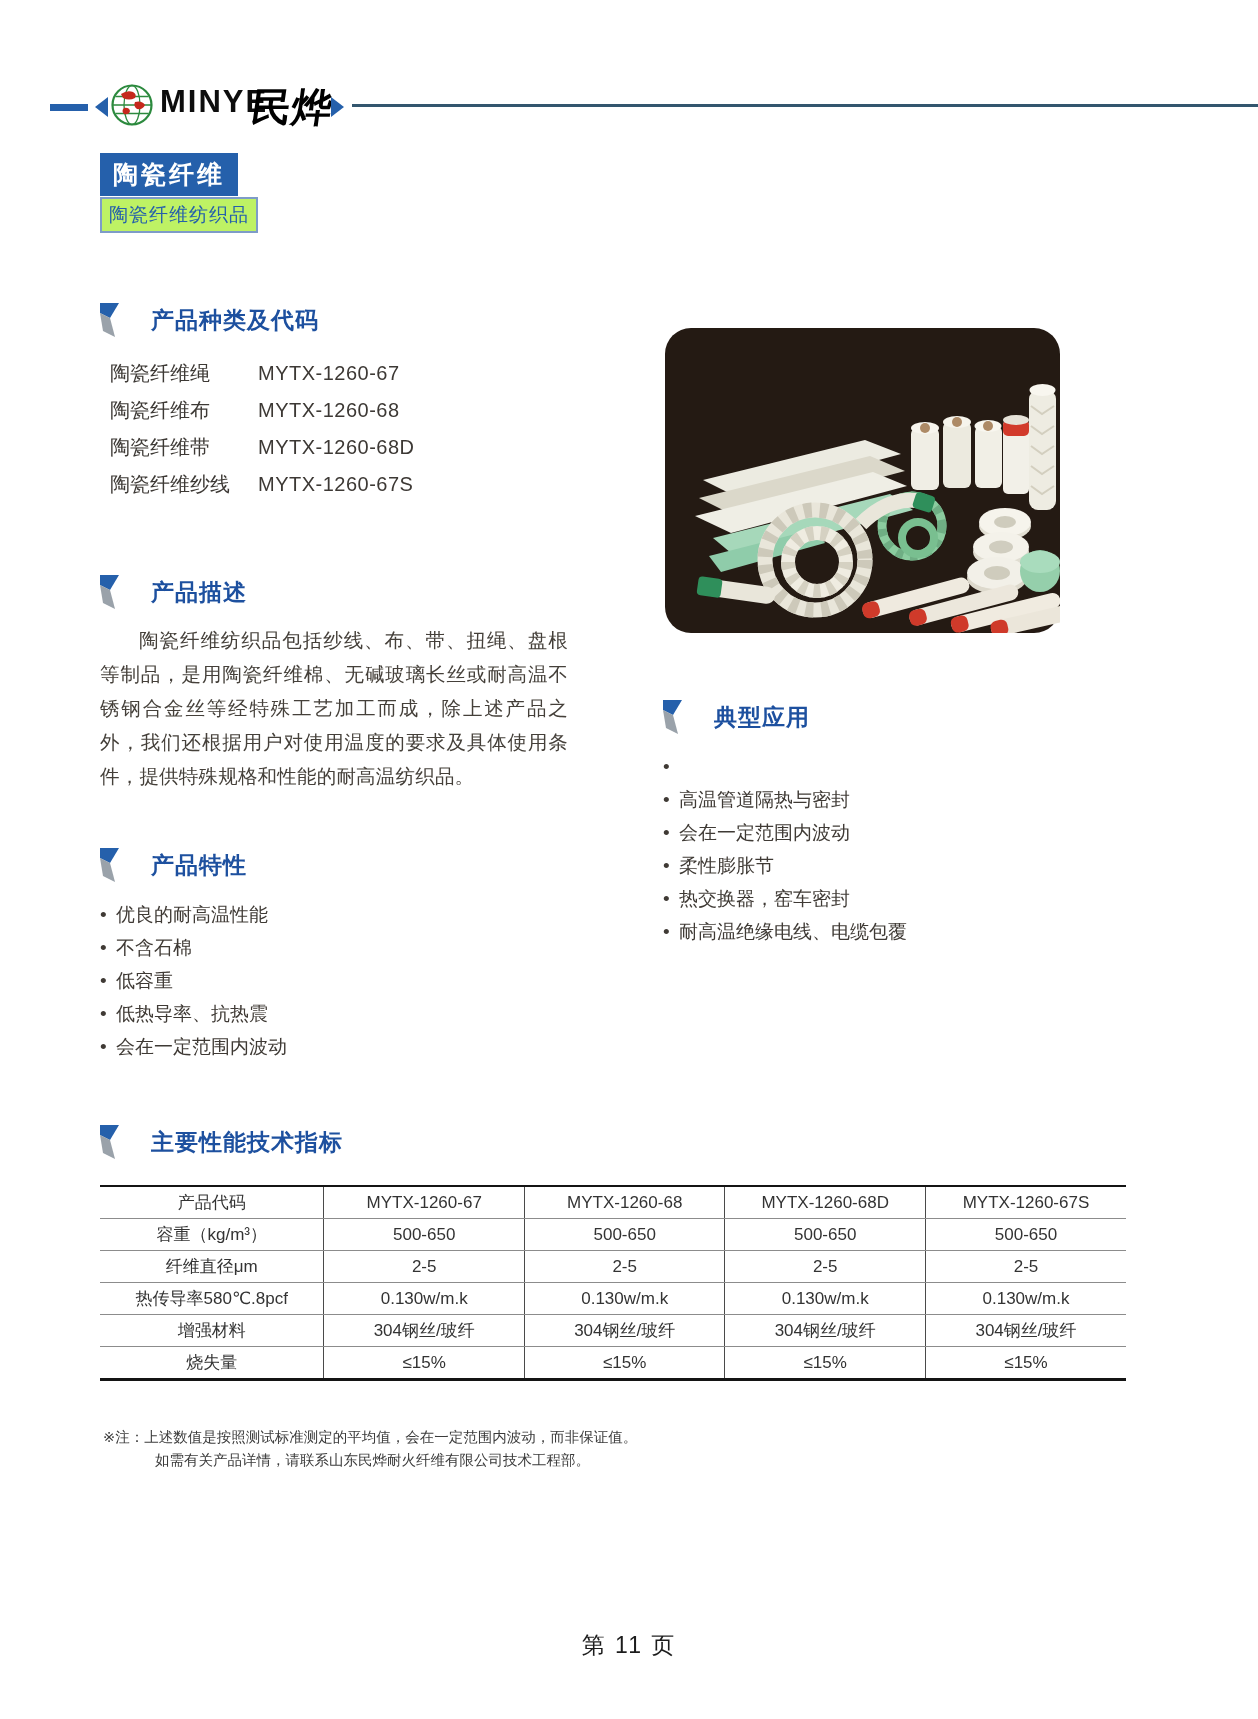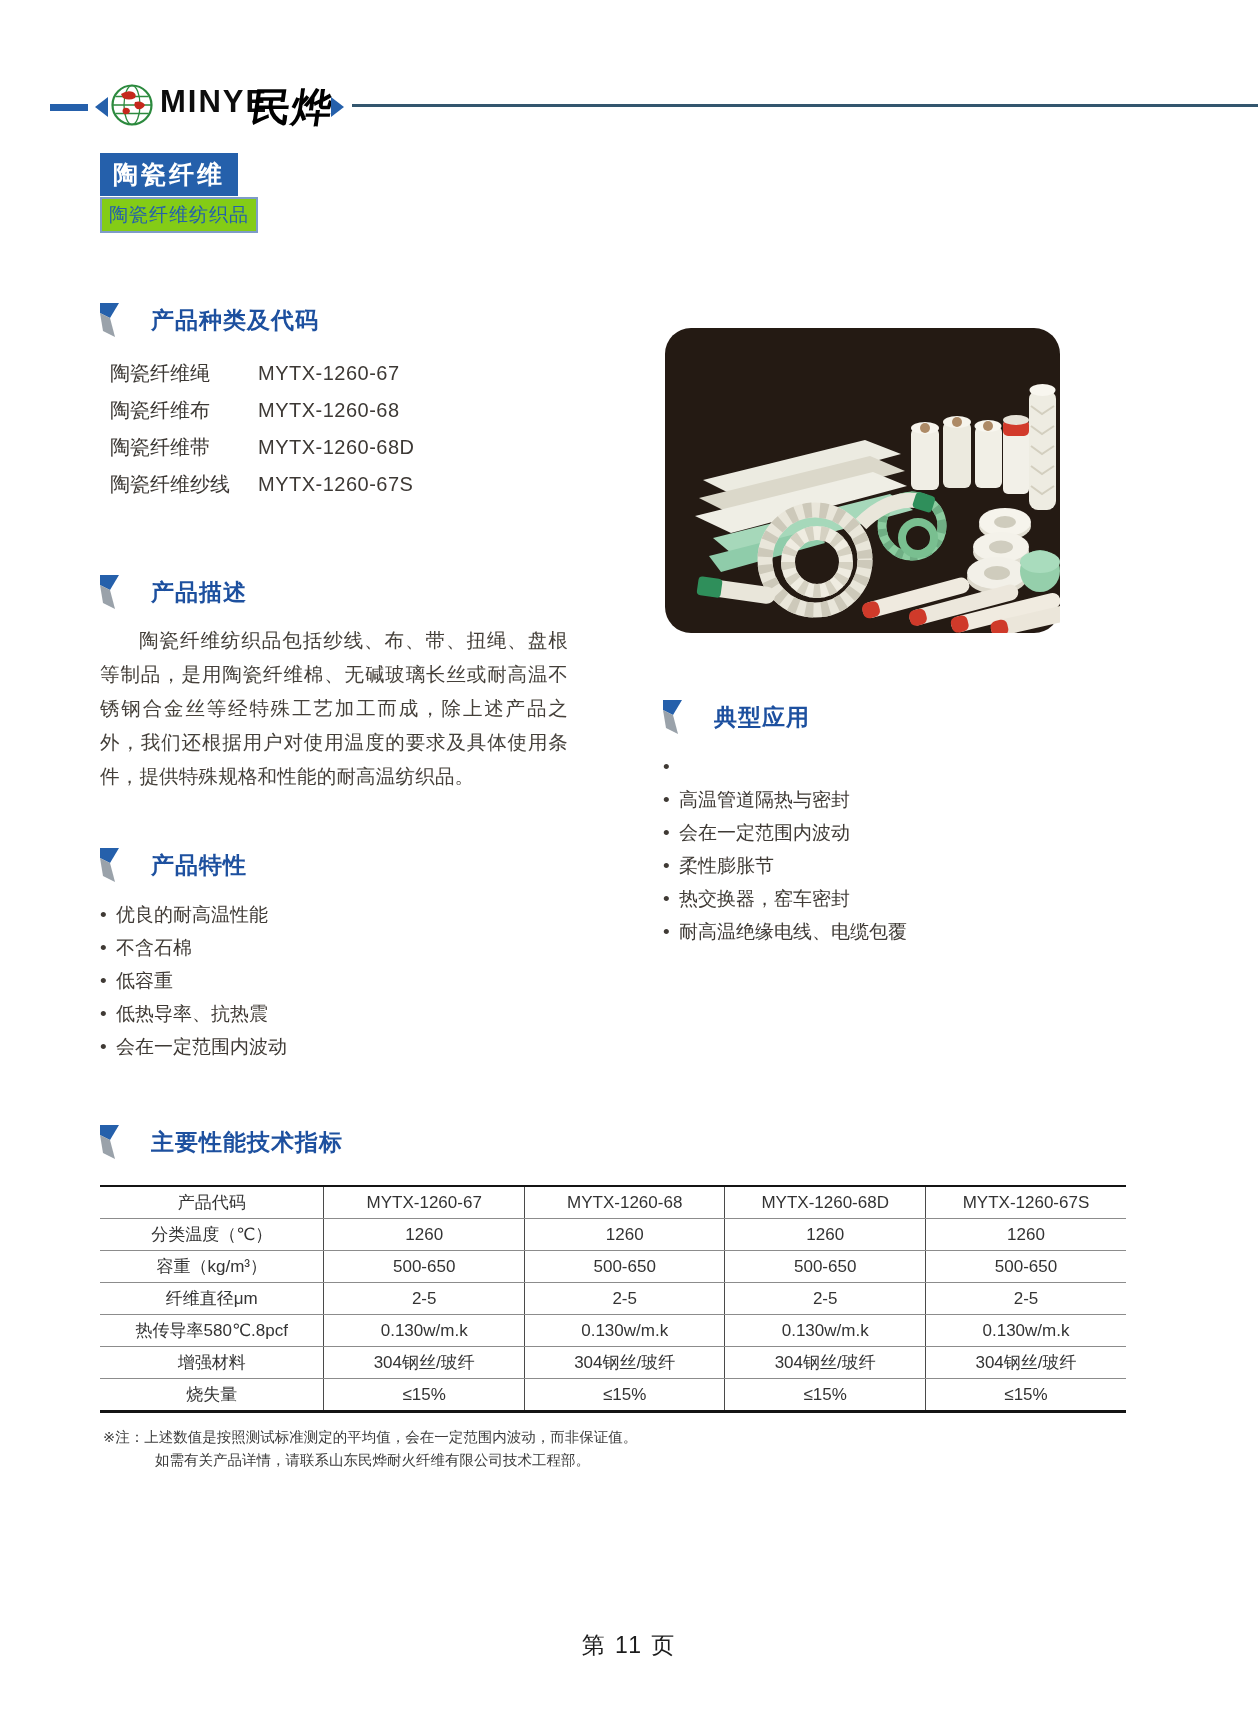--- a/index.html
+++ b/index.html
@@ -16,21 +16,21 @@
   .globe{position:absolute;left:111px;top:84px;width:42px;height:42px;}
   .brand-en{position:absolute;left:160px;top:84px;font-size:31px;font-weight:900;
       letter-spacing:2px;color:#0d0d0d;white-space:nowrap;}
   .brand-zh{position:absolute;left:252px;top:80px;font-size:40px;font-weight:bold;
       font-family:"DejaVu Serif","Liberation Serif",serif;transform:skewX(-8deg);color:#000;white-space:nowrap;}
 
   
   .main-title{position:absolute;left:100px;top:153px;background:#2560ab;color:#fff;
       font-size:25px;font-weight:bold;letter-spacing:3px;padding:5px 13px;}
   .sub-title{position:absolute;left:100px;top:197px;border:2px solid #7e9cc8;color:#2560ab;
-      font-size:19px;letter-spacing:1px;padding:3px 7px;background:#84cc16;}
+      font-size:19px;letter-spacing:1px;padding:3px 7px;background:#bef264;}
 
   
   .sec-head{display:flex;align-items:center;gap:32px;}
   .sec-head .ribbon{width:19px;height:34px;flex:0 0 auto;}
   .sec-title{color:#1d509f;font-size:23px;font-weight:bold;letter-spacing:1px;white-space:nowrap;}
 
   
   #sec-types{position:absolute;left:100px;top:303px;width:480px;}
   .types-list{margin-top:18px;padding-left:10px;}
   .type-row{display:flex;line-height:37px;font-size:20px;color:#3d3935;}
@@ -287,27 +287,20 @@
           <tr>
             <th>产品代码</th>
             <th>MYTX-1260-67</th>
             <th>MYTX-1260-68</th>
             <th>MYTX-1260-68D</th>
             <th>MYTX-1260-67S</th>
           </tr>
         </thead>
       <tbody>
           <tr>
-            <td>分类温度（℃）</td>
-            <td>1260</td>
-            <td>1260</td>
-            <td>1260</td>
-            <td>1260</td>
-          </tr>
-          <tr>
             <td>容重（kg/m³）</td>
             <td>500-650</td>
             <td>500-650</td>
             <td>500-650</td>
             <td>500-650</td>
           </tr>
           <tr>
             <td>纤维直径μm</td>
             <td>2-5</td>
             <td>2-5</td>

